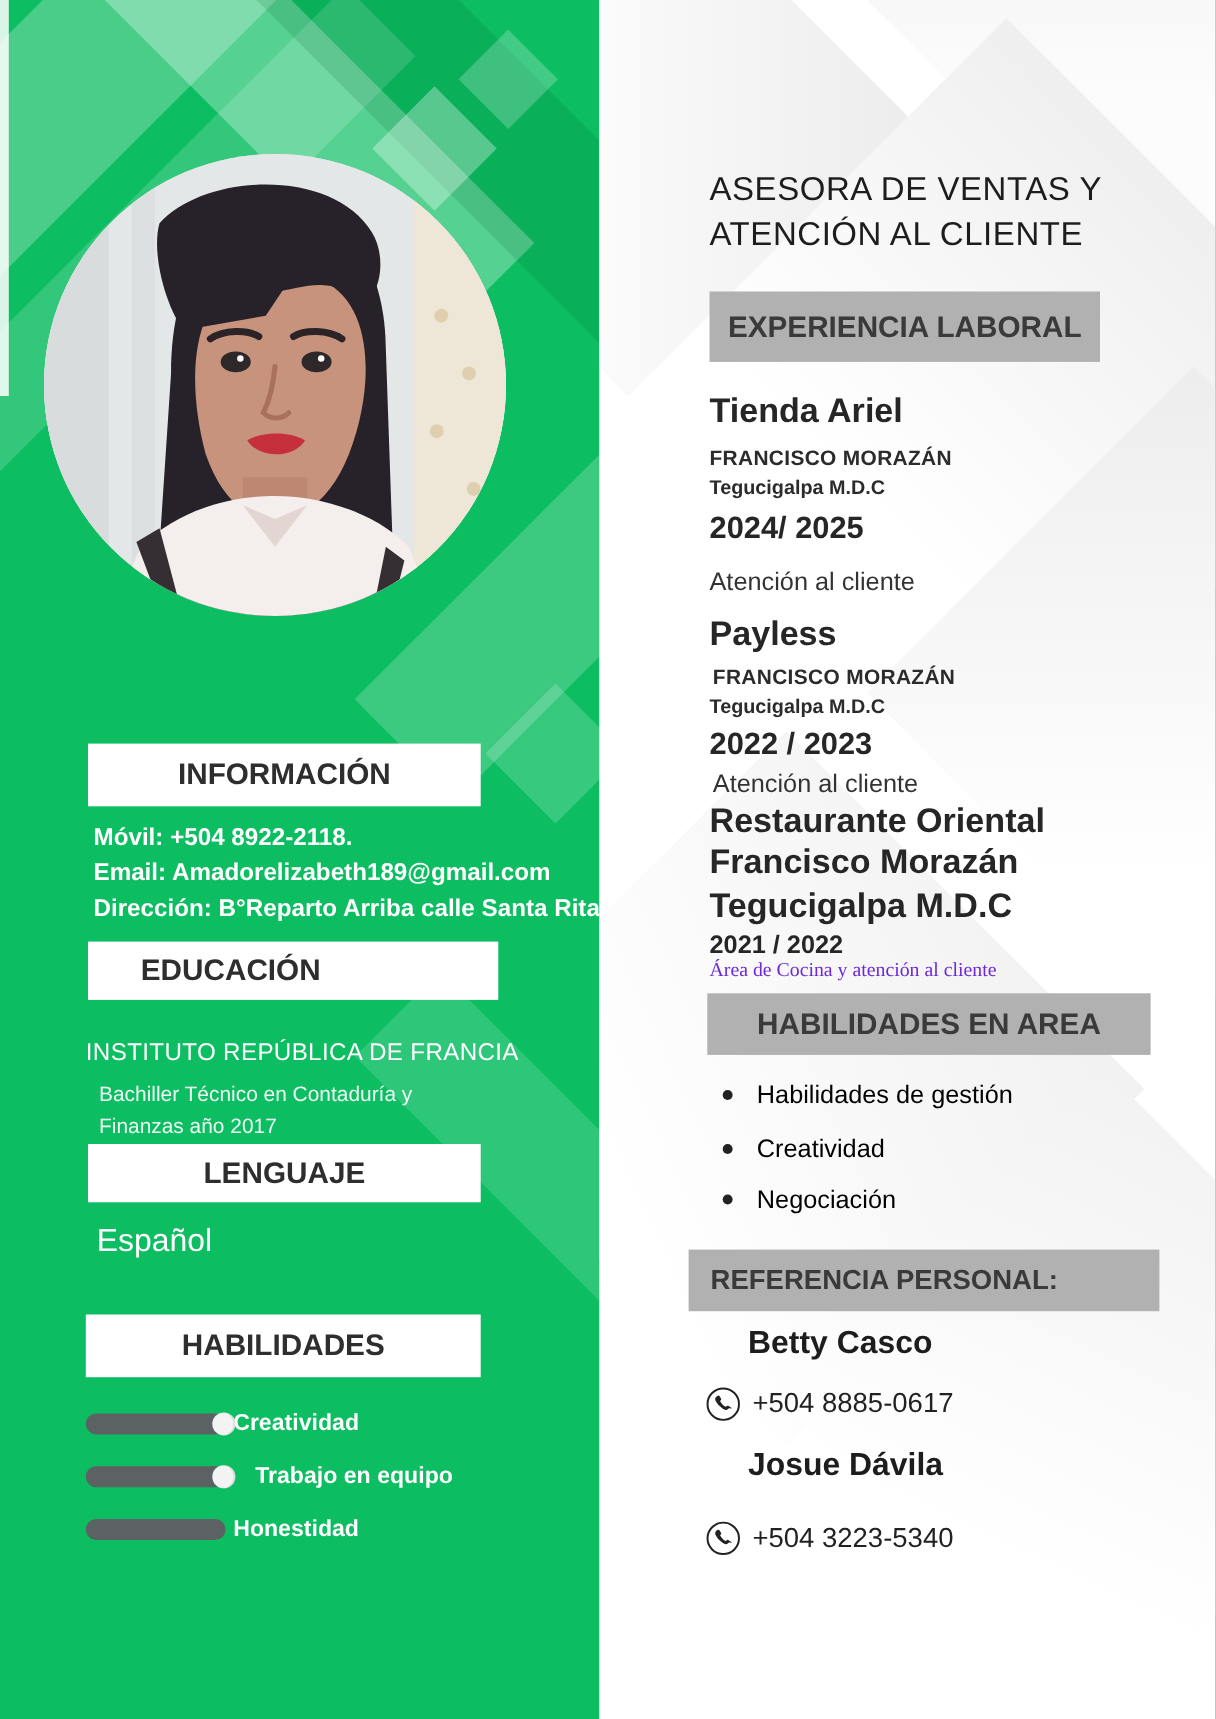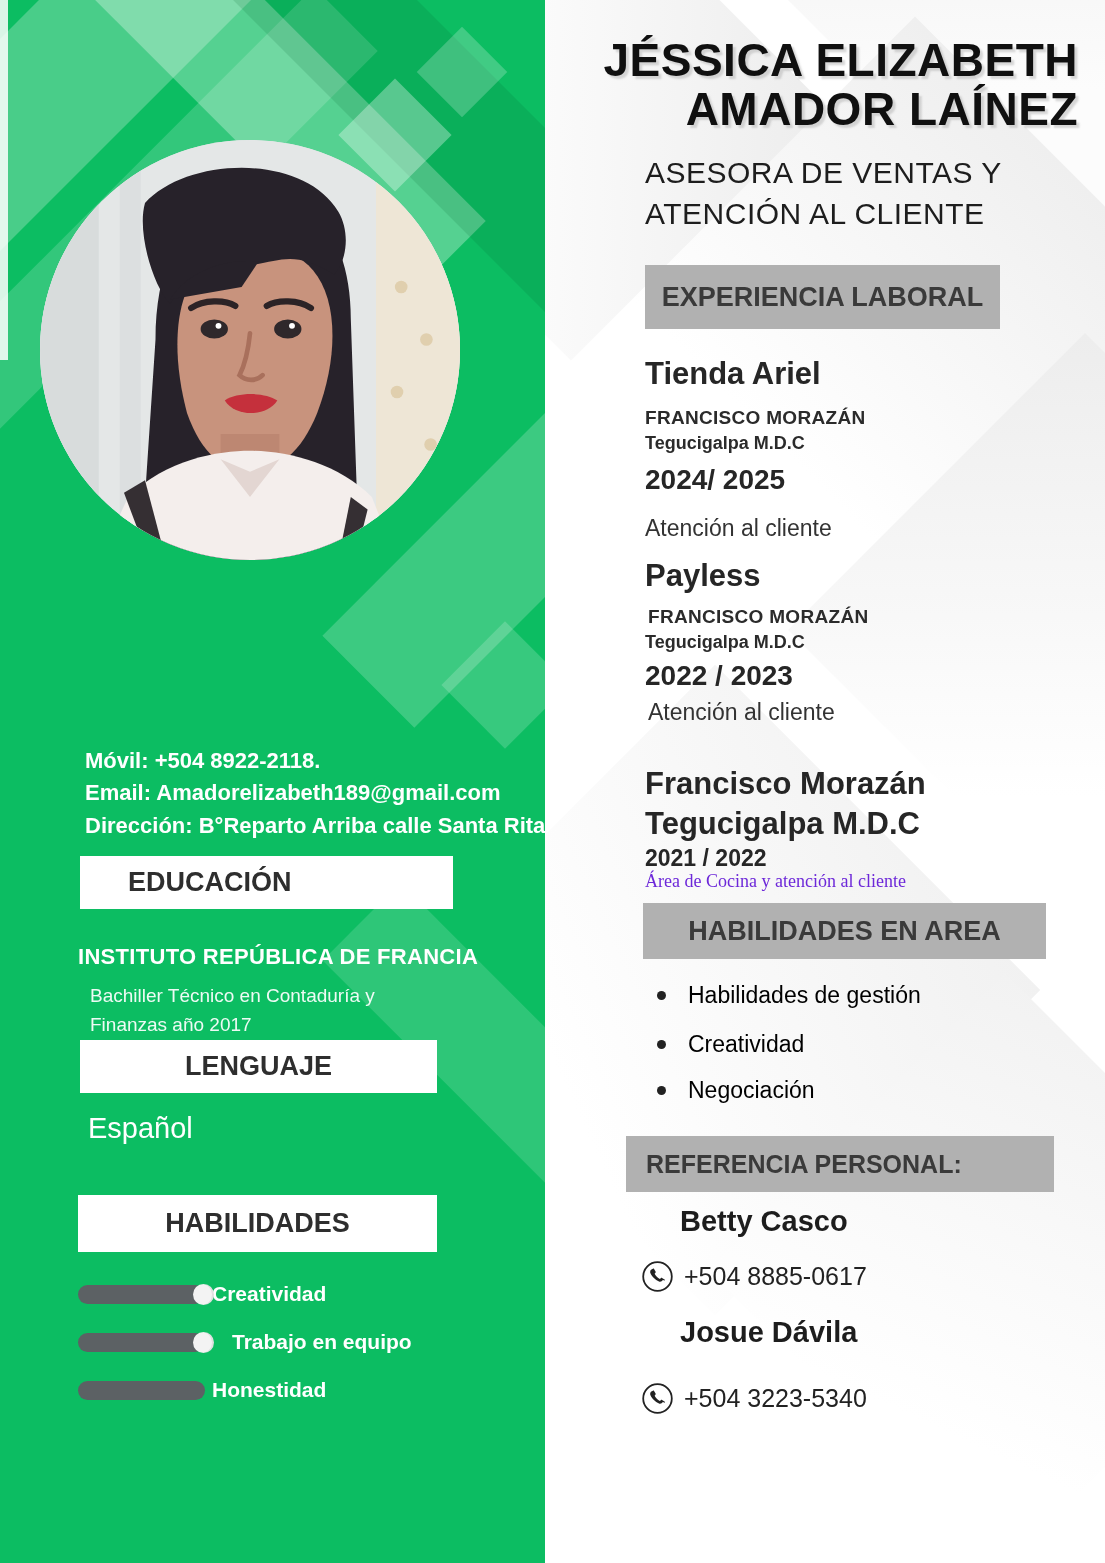--- a/index.html
+++ b/index.html
@@ -30,21 +30,21 @@
         display:flex;align-items:center;}
   .gbox.center{justify-content:center;}
   .box-info{left:80px;top:676px;width:357px;height:57px;}
   .box-edu{left:80px;top:856px;width:357px;height:53px;padding-left:16px;}
   .box-edu span{margin-left:32px;}
   .box-leng{left:80px;top:1040px;width:357px;height:53px;}
   .box-hab{left:78px;top:1195px;width:359px;height:57px;}
 
   .contact{position:absolute;left:85px;top:745px;width:462px;color:#ffffff;font-weight:700;
            font-size:22px;line-height:1.47;}
-  .school{position:absolute;left:78px;top:944px;color:#ffffff;font-weight:700;font-size:22px;letter-spacing:.3px;}
+  .school{position:absolute;left:78px;top:944px;color:#ffffff;font-weight:400;font-size:22px;letter-spacing:.3px;}
   .degree{position:absolute;left:90px;top:982px;color:rgba(255,255,255,.93);font-weight:400;font-size:19px;line-height:1.5;}
   .espanol{position:absolute;left:88px;top:1112px;color:#ffffff;font-weight:400;font-size:29px;}
 
   .skill-row{position:absolute;left:78px;display:flex;align-items:center;height:22px;}
   .skill-bar{position:relative;width:127px;height:19px;background:#5c6164;border-radius:10px;}
   .skill-knob{position:absolute;right:-9px;top:-1px;width:21px;height:21px;background:#f3f3f3;border-radius:50%;
               box-shadow:inset -2px 0 0 rgba(0,0,0,.08);}
   .skill-label{margin-left:7px;color:#ffffff;font-weight:700;font-size:21px;}
   .sr1{top:1283px;} .sr2{top:1331px;gap:20px;} .sr3{top:1379px;}
 
@@ -135,20 +135,23 @@
         <path d="M100,92 C99,102 97,108 95,112 C98,115 103,115 106,112" stroke="#a9705c" stroke-width="2.2" fill="none" stroke-linecap="round"></path>
         <path d="M88,124 C94,120 107,120 113,124 C108,132 93,132 88,124 Z" fill="#c5303c"></path>
         <rect x="86" y="140" width="28" height="22" fill="#bd8772"></rect>
         <path d="M28,200 L42,170 C60,152 85,148 100,148 C118,148 142,154 158,170 L170,200 Z" fill="#f4eeec"></path>
         <path d="M86,152 L100,170 L114,152 L100,158 Z" fill="#e3d6d2"></path>
         <path d="M40,168 L52,200 L60,200 L50,162 Z" fill="#352f33"></path>
         <path d="M148,170 L142,200 L150,200 L156,176 Z" fill="#352f33"></path>
       </svg>
     </div>
 
+    <div class="gbox center box-info">
+      <span>INFORMACIÓN</span>
+    </div>
     <div class="contact">
       <div>Móvil: +504 8922-2118.</div>
       <div>Email: Amadorelizabeth189@gmail.com</div>
       <div>Dirección: B°Reparto Arriba calle Santa Rita</div>
     </div>
 
     <div class="gbox box-edu">
       <span>EDUCACIÓN</span>
     </div>
     <div class="school">INSTITUTO REPÚBLICA DE FRANCIA</div>
@@ -185,24 +188,20 @@
   </div>
 
   <div class="right-col">
     <div class="wp wp1"></div>
     <div class="wp wp2"></div>
     <div class="wp wp3"></div>
     <div class="wp wp4"></div>
     <div class="wp wp5"></div>
     <div class="wp wp6"></div>
 
-    <div class="rc name">
-      <div>JÉSSICA ELIZABETH</div>
-      <div>AMADOR LAÍNEZ</div>
-    </div>
     <div class="rc subtitle">
       <div>ASESORA DE VENTAS Y</div>
       <div>ATENCIÓN AL CLIENTE</div>
     </div>
 
     <div class="banner banner-exp">
       <span>EXPERIENCIA LABORAL</span>
     </div>
 
     <div class="rc job-title j1-title">Tienda Ariel</div>
@@ -210,20 +209,21 @@
     <div class="rc job-city j1-city">Tegucigalpa M.D.C</div>
     <div class="rc job-years j1-years">2024/ 2025</div>
     <div class="rc job-desc j1-desc">Atención al cliente</div>
 
     <div class="rc job-title j2-title">Payless</div>
     <div class="rc job-org j2-org">FRANCISCO MORAZÁN</div>
     <div class="rc job-city j2-city">Tegucigalpa M.D.C</div>
     <div class="rc job-years j2-years">2022 / 2023</div>
     <div class="rc job-desc j2-desc">Atención al cliente</div>
 
+    <div class="rc job-title j3-t1">Restaurante Oriental</div>
     <div class="rc job-title j3-t2">Francisco Morazán</div>
     <div class="rc j3-city">Tegucigalpa M.D.C</div>
     <div class="rc j3-years">2021 / 2022</div>
     <div class="rc j3-desc">Área de Cocina y atención al cliente</div>
 
     <div class="banner banner-area">
       <span>HABILIDADES EN AREA</span>
     </div>
 
     <div class="bullet-row br1">

